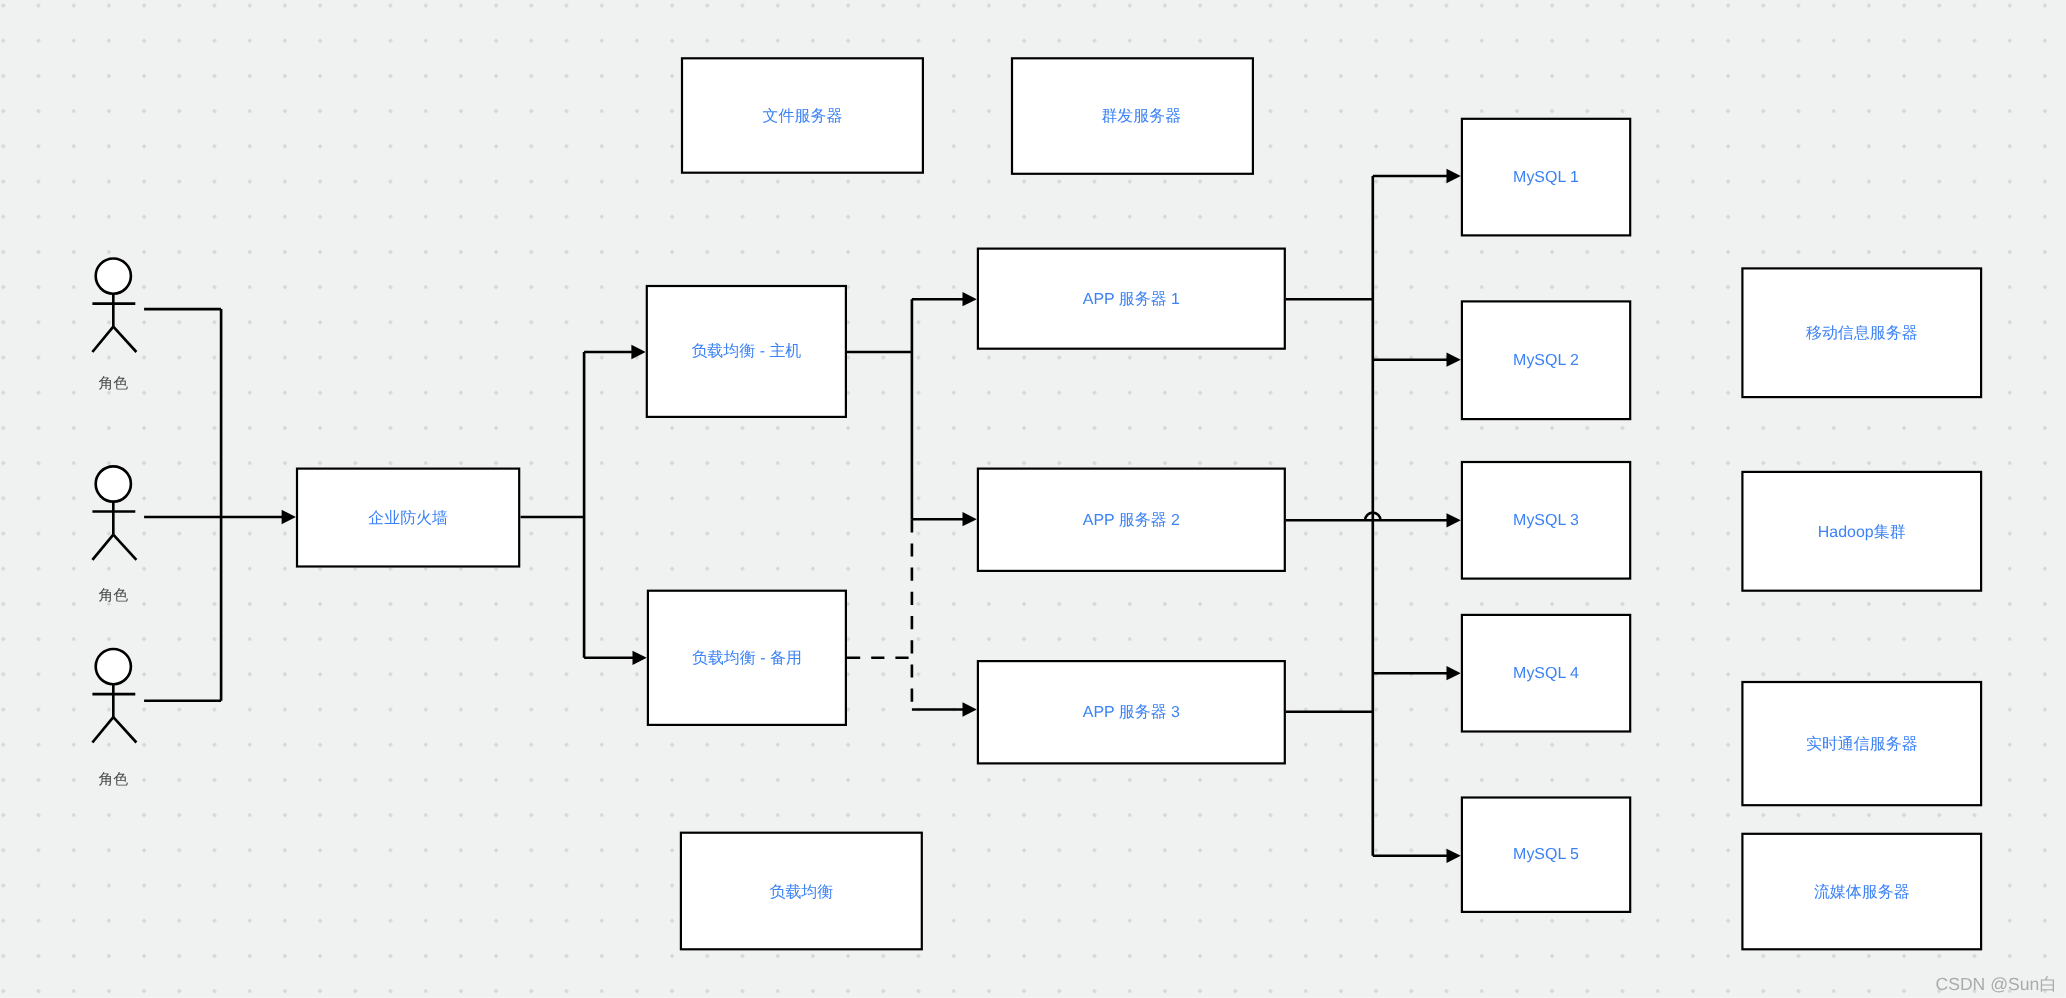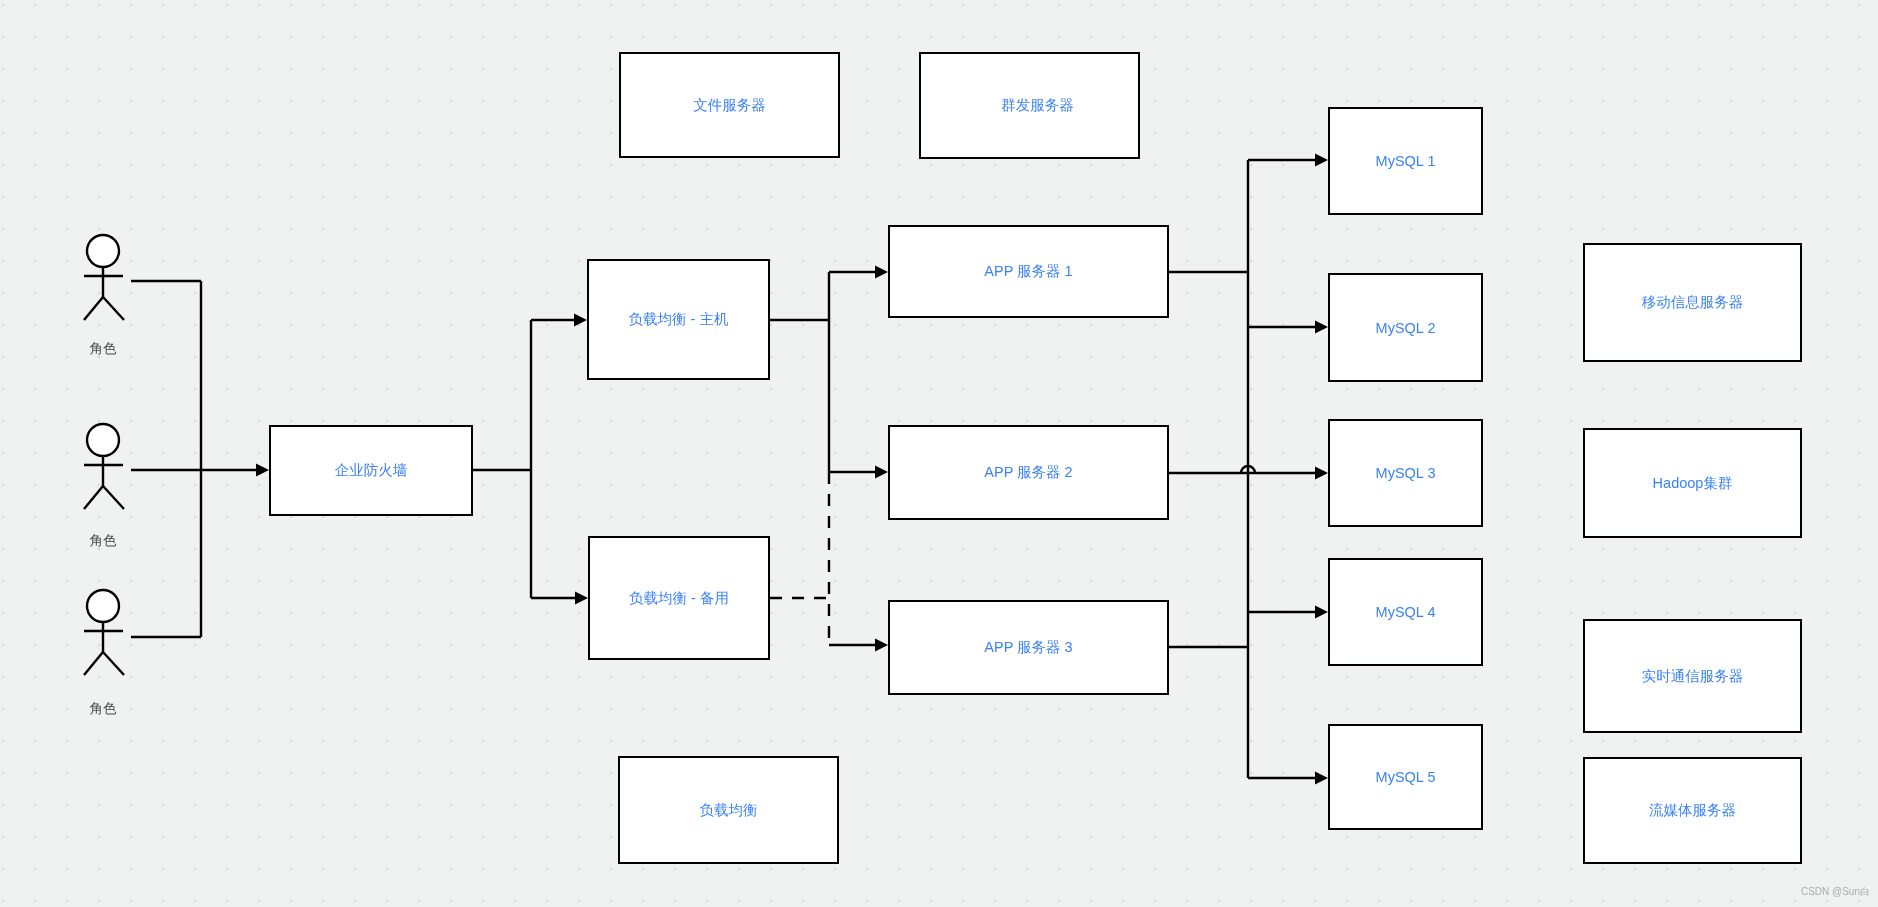--- a/index.html
+++ b/index.html
@@ -25,21 +25,21 @@
     text-align:center;
     white-space:nowrap;
   }
   .shape-label{
     position:absolute;
     font-size:13.5px;color:#474747;
     text-align:center;
   }
   .watermark{
     position:absolute;
-    font-size:10px;color:#a9abad;
+    font-size:16px;color:#a9abad;
     white-space:nowrap;
   }
 </style>
 </head>
 <body>
 
 <div class="canvas">
 
   <svg class="wires" width="1878" height="907" viewBox="0 0 1878 907">
     <g stroke="#000000" stroke-width="2.4" fill="none">

